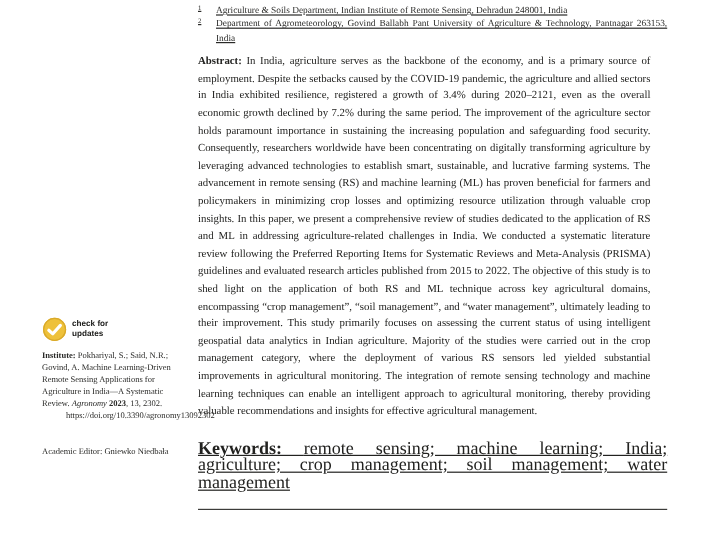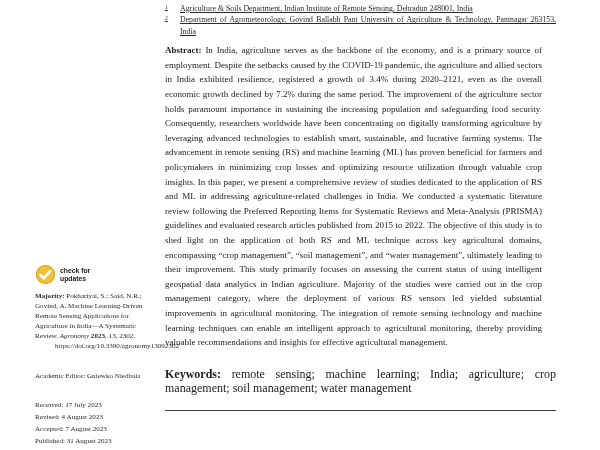--- a/index.html
+++ b/index.html
@@ -21,22 +21,22 @@
   }
   .aff-text{flex:1;text-align:justify;}
 
   .abstract{
     margin:6px 14px 0 0;font-size:9px;line-height:14.6px;
     text-align:justify;color:#222220;
   }
   .abstract b,.keywords b{font-weight:bold;}
 
   .keywords{
-    margin:17px 0 0 0;font-size:12px;line-height:14.6px;
-    text-align:justify;color:#222220;
+    margin:17px 0 0 0;font-size:15px;line-height:14.6px;
+    text-align:justify;color:#222220;text-decoration:underline;
   }
 
   .rule{
     margin:14px 0 0 0;border:none;height:0;
     border-top:1.4px solid #3c3c3a;
   }
 
   
   .side-col{position:absolute;left:35px;top:264px;width:114px;}
 
@@ -94,23 +94,17 @@
       <circle cx="12" cy="12" r="11" fill="#eec13a"></circle>
       <circle cx="12" cy="12" r="10.4" fill="none" stroke-width="1.2" stroke="#d9a92a"></circle>
       <path d="M6.5 12.8 L10.3 16.2 L17.5 8.2" fill="none" stroke-width="3" stroke-linecap="round" stroke-linejoin="round" stroke="#ffffff"></path>
     </svg>
     <span class="badge-text">
       <span>check for</span><br>
       <span>updates</span>
     </span>
   </button>
 
-  <p class="citation"><span class="cit-label">Majority: </span><span>Pokhariyal, S.; Said, N.R.; Govind, A. Machine Learning-Driven Remote Sensing Applications for Agriculture in India—A Systematic Review. </span><span class="cit-journal">Agronomy </span><span class="cit-year">2023</span><span>, 13, 2302. </span><span class="doi">https://doi.org/10.3390/agronomy13092302</span></p>
+  <p class="citation"><span class="cit-label">Institute: </span><span>Pokhariyal, S.; Said, N.R.; Govind, A. Machine Learning-Driven Remote Sensing Applications for Agriculture in India—A Systematic Review. </span><span class="cit-journal">Agronomy </span><span class="cit-year">2023</span><span>, 13, 2302. </span><span class="doi">https://doi.org/10.3390/agronomy13092302</span></p>
 
   <p class="side-line academic-editor">Academic Editor: Gniewko Niedbała</p>
 
-  <div class="dates">
-    <p class="side-line">Received: 17 July 2023</p>
-    <p class="side-line">Revised: 4 August 2023</p>
-    <p class="side-line">Accepted: 7 August 2023</p>
-    <p class="side-line">Published: 31 August 2023</p>
-  </div>
 </div>
 
 </body></html>

